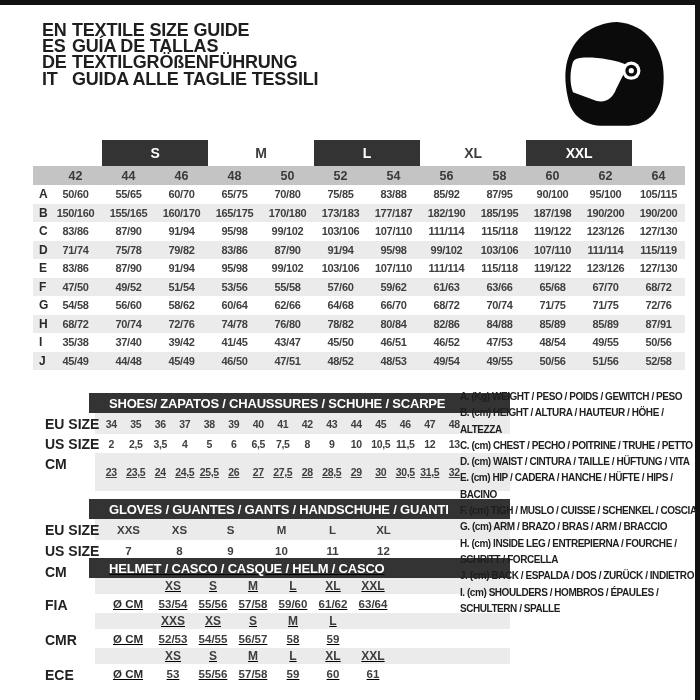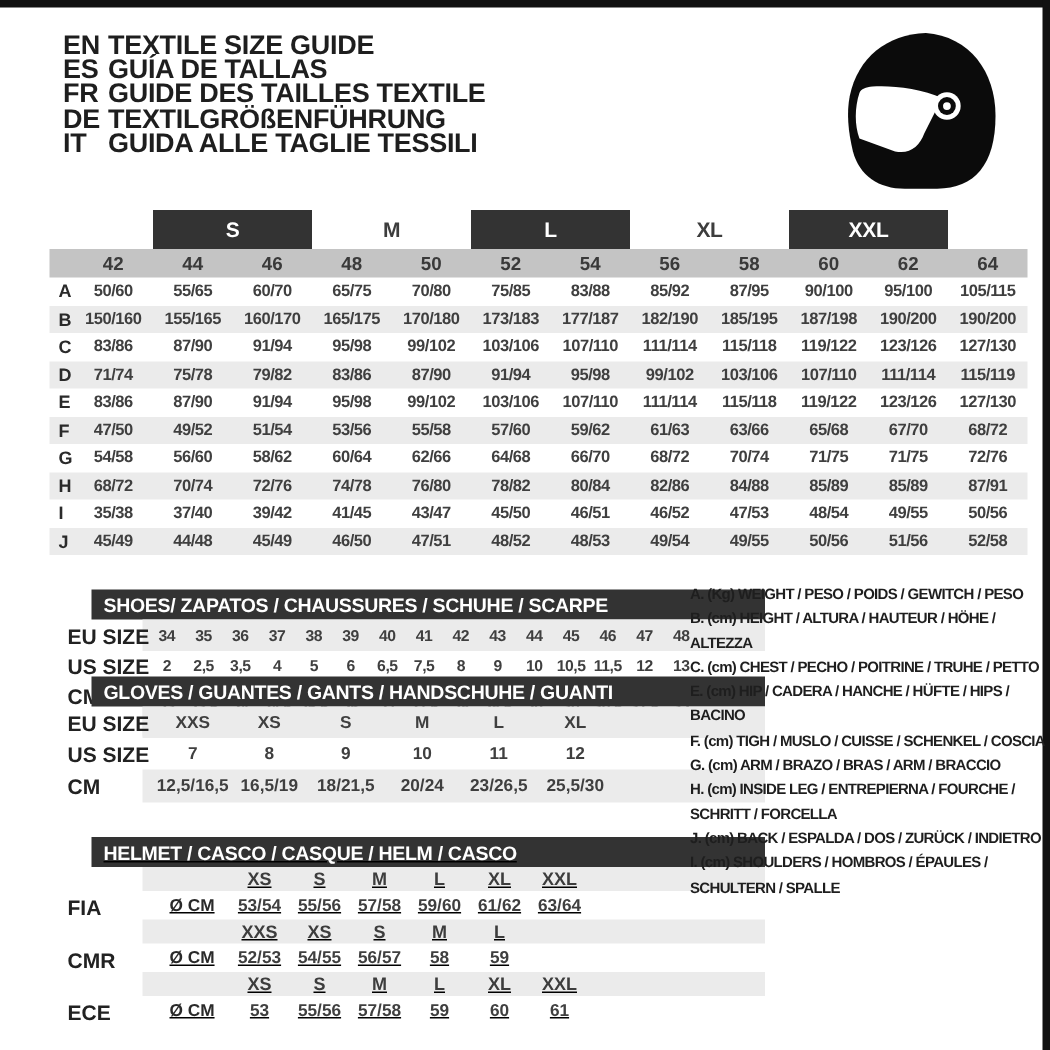--- a/index.html
+++ b/index.html
@@ -37,34 +37,34 @@
     font-size:12.5px;font-weight:bold;color:#3a3a3a;}
   .mt-row{position:relative;display:grid;grid-template-columns:repeat(12,1fr);
     padding-left:16px;height:18.5px;align-items:center;text-align:center;
     font-size:11px;font-weight:bold;color:var(--val);letter-spacing:-0.3px;}
   .mt-row.alt{background:var(--light);}
   .mt-letter{position:absolute;left:6px;top:0;line-height:18.5px;
     font-size:12px;font-weight:bold;color:#2a2a2a;letter-spacing:0;}
 
   
   .block{position:absolute;left:33px;width:477px;}
-  .bar{margin-left:28px;height:20px;background:var(--dark);color:#fff;
-    display:flex;align-items:center;padding-left:8px;
+  .bar{margin-left:56px;height:20px;background:var(--dark);color:#fff;
+    display:flex;align-items:center;padding-left:20px;
     font-size:13px;font-weight:bold;letter-spacing:-0.2px;}
   .brow{margin-left:62px;position:relative;display:grid;align-items:center;
     text-align:center;font-weight:bold;color:var(--val);}
   .brow.gray{background:var(--light);}
   .side-label{position:absolute;left:12px;font-size:14px;font-weight:bold;
     color:#222;display:flex;align-items:center;}
 
   #shoes{top:393px;}
   .shoes-cells{grid-template-columns:repeat(15,24.5px);padding-left:4px;
     font-size:10.5px;letter-spacing:-0.3px;}
 
-  #gloves{top:451px;}
+  #gloves{top:499px;}
   .gloves-cells{grid-template-columns:repeat(6,51px);padding-left:8px;font-size:11.5px;}
 
   #helmets{top:558px;text-decoration:underline;}
   .helm-cells{grid-template-columns:58px repeat(6,40px);font-size:11.5px;margin-bottom:1px;}
   .helm-cells .unit{text-align:left;padding-left:18px;color:#2a2a2a;}
   .helm-cells.sizes{color:#3d3d3d;font-size:12px;}
 
   
   #legend{position:absolute;left:460px;top:389px;width:238px;}
   .legend-item{font-size:10px;font-weight:bold;color:var(--ink);
@@ -77,24 +77,20 @@
 <div class="edge-right"></div>
 
 <div id="languages">
     <div class="lang-row">
       <span>EN</span>
       <span>TEXTILE SIZE GUIDE</span>
     </div>
     <div class="lang-row">
       <span>ES</span>
       <span>GUÍA DE TALLAS</span>
-    </div>
-    <div class="lang-row">
-      <span>FR</span>
-      <span>GUIDE DES TAILLES TEXTILE</span>
     </div>
     <div class="lang-row">
       <span>DE</span>
       <span>TEXTILGRÖßENFÜHRUNG</span>
     </div>
     <div class="lang-row">
       <span>IT</span>
       <span>GUIDA ALLE TAGLIE TESSILI</span>
     </div>
   </div>
@@ -434,19 +430,20 @@
       <div>60</div>
       <div>61</div>
     </div>
     <div class="side-label" style="top: 108px; height: 17px;">ECE</div>
   </div>
 
 <div id="legend">
     <div class="legend-item">A. (Kg) WEIGHT / PESO / POIDS / GEWITCH / PESO</div>
     <div class="legend-item">B. (cm) HEIGHT / ALTURA / HAUTEUR / HÖHE / ALTEZZA</div>
     <div class="legend-item">C. (cm) CHEST / PECHO / POITRINE / TRUHE / PETTO</div>
+    <div class="legend-item">D. (cm) WAIST / CINTURA / TAILLE / HÜFTUNG / VITA</div>
     <div class="legend-item">E. (cm) HIP / CADERA / HANCHE / HÜFTE / HIPS / BACINO</div>
     <div class="legend-item">F. (cm) TIGH / MUSLO / CUISSE / SCHENKEL / COSCIA</div>
     <div class="legend-item">G. (cm) ARM / BRAZO / BRAS / ARM / BRACCIO</div>
     <div class="legend-item">H. (cm) INSIDE LEG / ENTREPIERNA / FOURCHE / SCHRITT / FORCELLA</div>
     <div class="legend-item">J. (cm) BACK / ESPALDA / DOS / ZURÜCK / INDIETRO</div>
     <div class="legend-item">I. (cm) SHOULDERS / HOMBROS / ÉPAULES / SCHULTERN / SPALLE</div>
   </div>
 
 </body></html>

